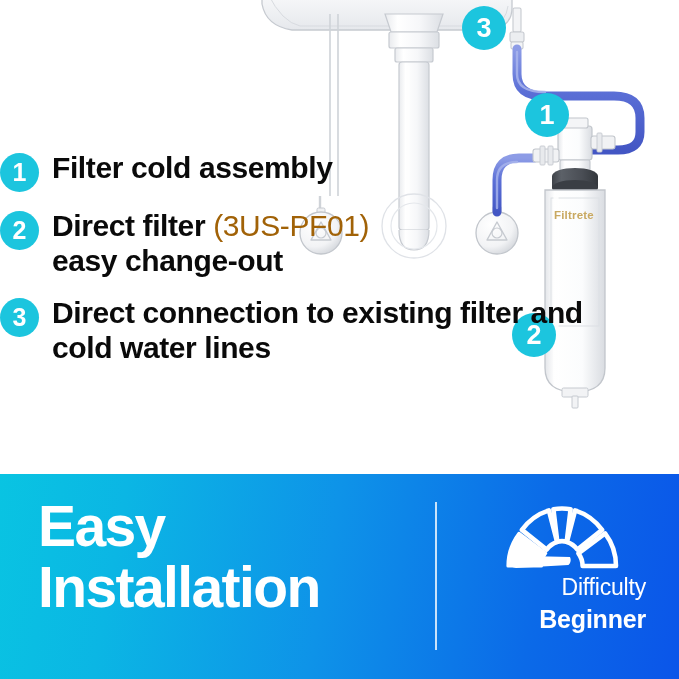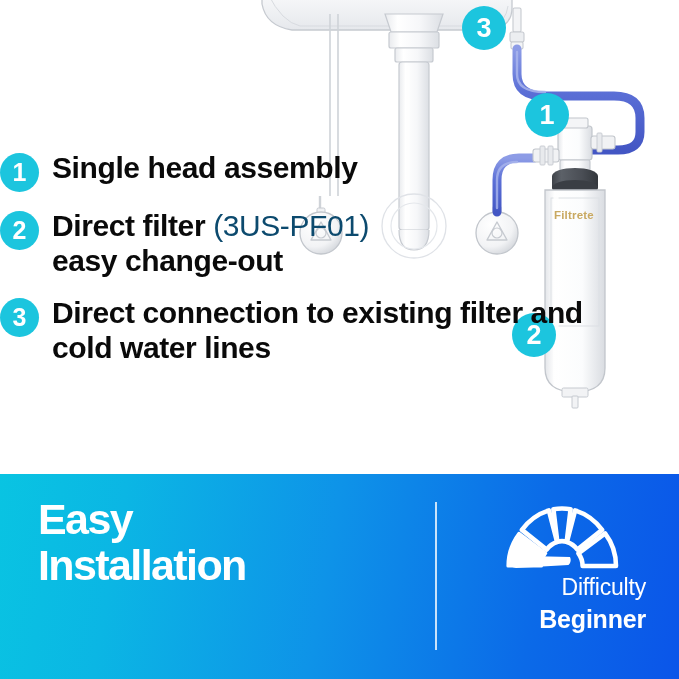--- a/index.html
+++ b/index.html
@@ -42,35 +42,35 @@
   }
   .feature-text{
     font-size:30px;
     font-weight:bold;
     color:#0a0a0a;
     line-height:1.18;
     letter-spacing:-0.4px;
   }
   .feature-text .light{
     font-weight:400;
-    color:#0c4a6e;
+    color:#a16207;
   }
 
   
   #banner{
     position:absolute;left:0;top:474px;
     width:679px;height:205px;
     background:linear-gradient(100deg,#09c4e2 0%, #0bb6e4 18%, #0e93e8 48%, #0b6ae8 78%, #0b55e9 100%);
     overflow:hidden;
   }
   #banner-headline{
     position:absolute;
     left:38px;top:22px;
     color:#ffffff;
-    font-size:43px;
+    font-size:57px;
     font-weight:bold;
     line-height:1.07;
     letter-spacing:-1.6px;
   }
   #banner-divider{
     position:absolute;
     left:435px;top:28px;
     width:2px;height:148px;
     background:rgba(255,255,255,0.78);
   }
@@ -239,21 +239,21 @@
     <div class="callout" id="callout-3">3</div>
     <div class="callout" id="callout-1">1</div>
     <div class="callout" id="callout-2">2</div>
   </div>
 
   <div id="feature-list">
 
     <div class="feature-row">
       <div class="badge">1</div>
       <div class="feature-text">
-        <span>Single head assembly</span>
+        <span>Filter cold assembly</span>
       </div>
     </div>
 
     <div class="feature-row">
       <div class="badge">2</div>
       <div class="feature-text">
         <span>Direct filter</span>
         <span class="light">(3US-PF01)</span>
         <br>
         <span>easy change-out</span>

